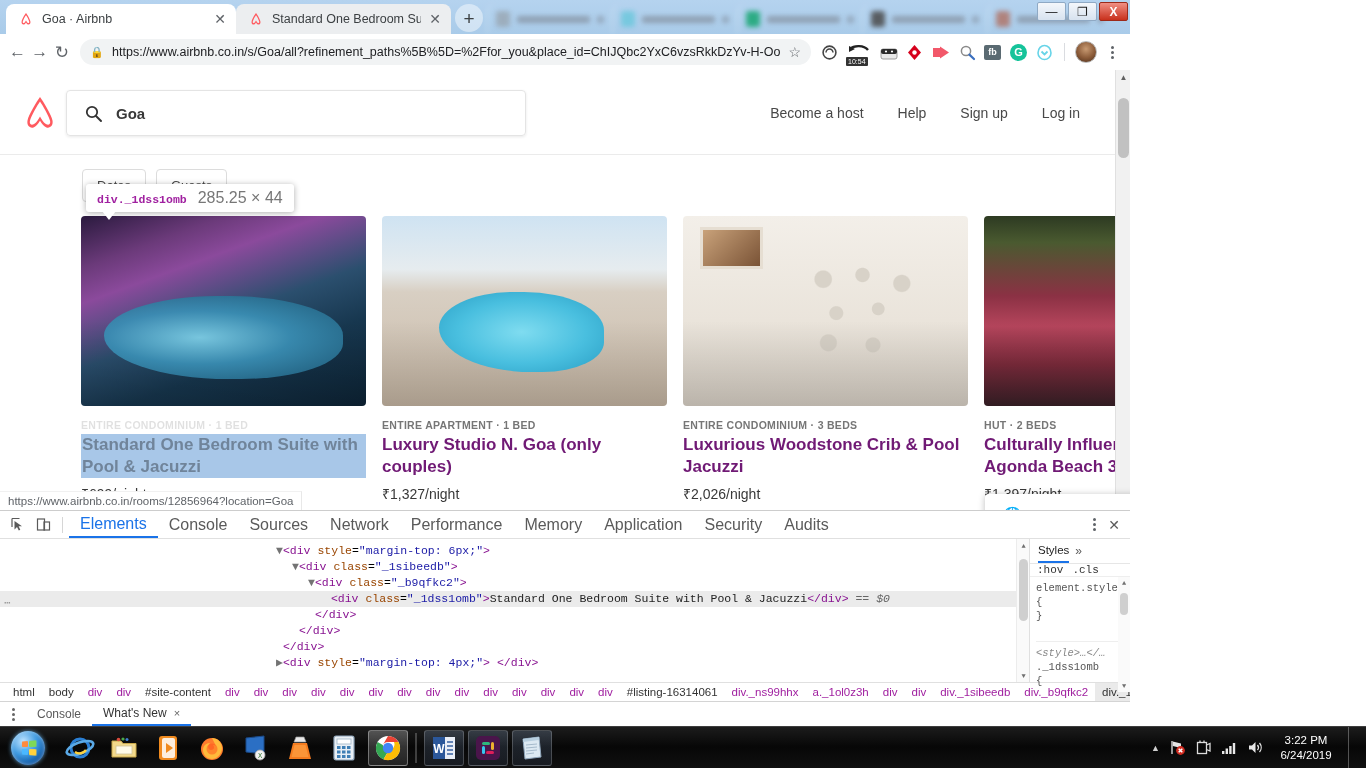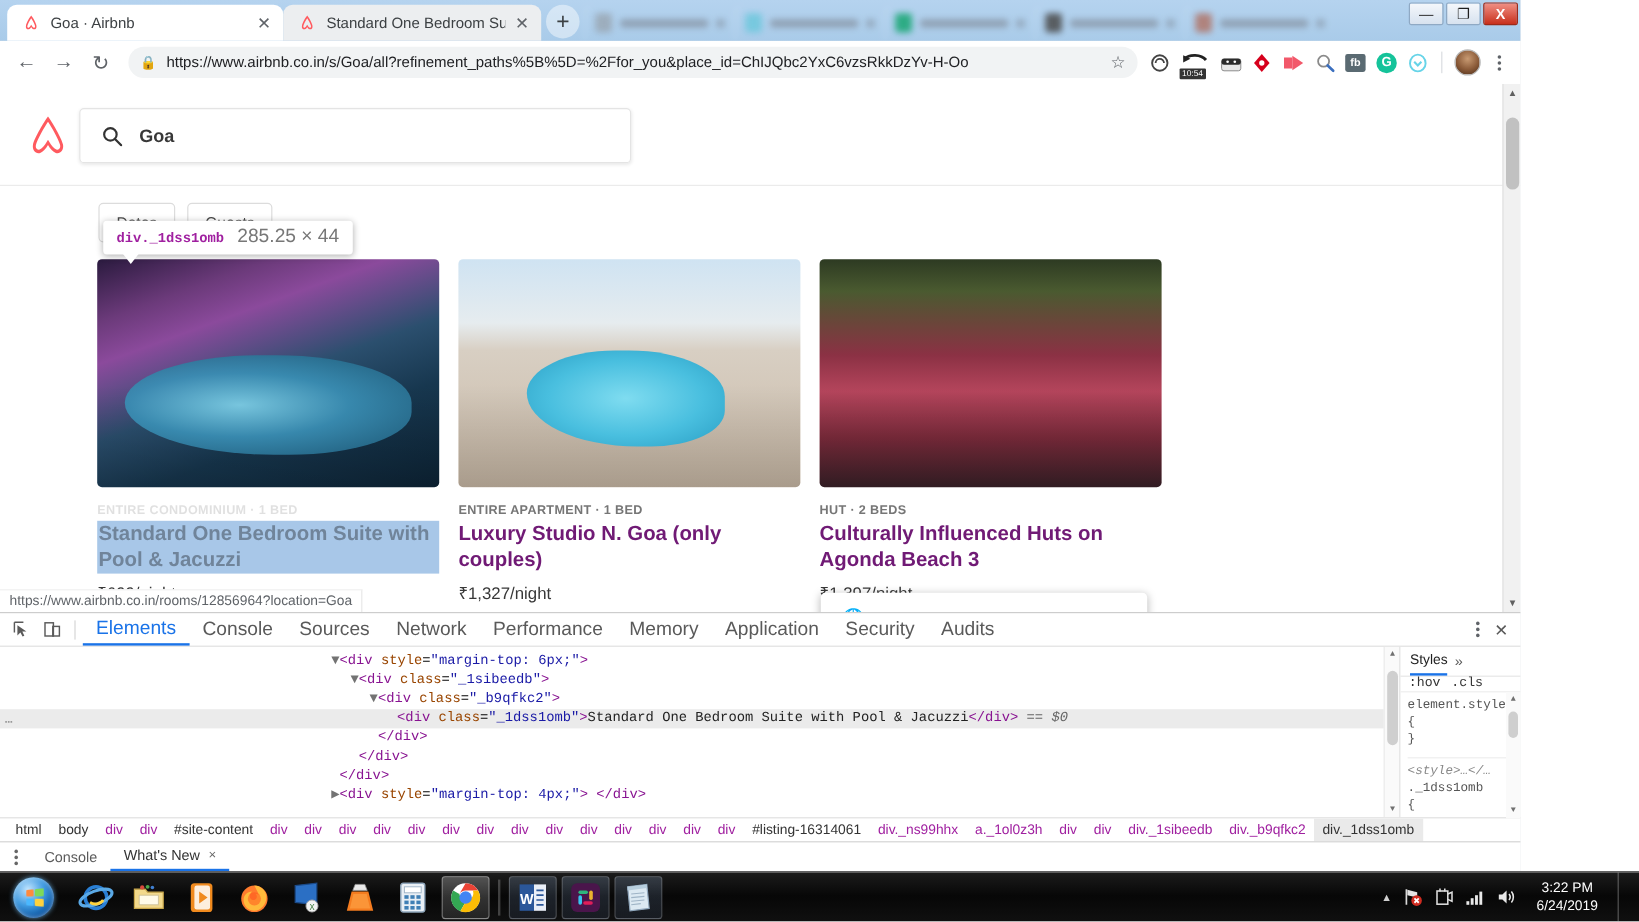--- a/index.html
+++ b/index.html
@@ -4,21 +4,21 @@
 <style>
   * { box-sizing: border-box; margin: 0; padding: 0; }
   html, body {
     width: 1366px; height: 768px;
     overflow: hidden;
     font-family: "Liberation Sans", sans-serif;
     background: #fff;
   }
 
   
-  .chrome-window { width: 1267px; height: 726px; background: #dee1e6; position: relative; }
+  .chrome-window { width: 1130px; height: 726px; background: #dee1e6; position: relative; }
 
   
   .tabstrip {
     height: 34px;
     background: linear-gradient(to bottom,#b5d3ef,#a9cbe9);
     display: flex; align-items: flex-end;
     padding-left: 6px; position: relative;
   }
   .tab {
     height: 30px; display: flex; align-items: center; gap: 8px;
@@ -212,21 +212,21 @@
   .dt-styles-head { height: 25px; display: flex; align-items: center; gap: 6px; padding-left: 8px;
                     font-size: 11.5px; color: #333; border-bottom: 1px solid #e6e6e6;}
   .dt-styles-head .lbl { color: #222; border-bottom: 2px solid #1a73e8; height: 24px;
                          display:flex; align-items:center; }
   .dt-styles-head .more { color: #5a5a5a; font-size: 12px; }
   .dt-styles-sub { height: 23px; display: flex; align-items: center; gap: 9px; padding-left: 7px;
                    font-size: 11px; color: #333; font-family: "Liberation Mono", monospace;
                    border-bottom: 1px solid #eee; }
   .dt-styles-body { flex: 1 1 auto; font-family: "Liberation Mono", monospace;
                     font-size: 10.5px; line-height: 14px; color: #555; padding: 4px 6px; position: relative; }
-  .dt-styles-body .rule { border-bottom: 1px solid #eee; padding-bottom: 8px; margin-bottom: 4px; }
+  .dt-styles-body .rule { border-bottom: 1px solid #eee; padding-bottom: 18px; margin-bottom: 4px; }
   .dt-styles-body .src { color: #888; font-style: italic; }
   .dt-styles-scroll { position: absolute; right: 0; top: 0; width: 12px; height: 100%; background: #fafafa; }
   .dt-styles-scroll .thumb { position: absolute; top: 16px; left: 2px; width: 8px; height: 22px;
                              background: #cfcfcf; border-radius: 4px; }
   .dt-styles-scroll .a { position:absolute; left:0; width:12px; height:12px; display:flex;
                          align-items:center; justify-content:center; font-size:7px; color:#707070; }
 
   .dt-crumbs {
     height: 21px; border-top: 1px solid #e0e0e0; display: flex; align-items: center;
     padding-left: 6px; gap: 0; overflow: hidden; font-size: 11.5px;
@@ -435,20 +435,26 @@
       </div>
       <div class="ab-search">
         <span class="mag">
           <svg width="17" height="17" viewBox="0 0 17 17">
               <circle cx="7" cy="7" r="5.2" fill="none" stroke="#333" stroke-width="1.8"></circle>
               <path d="M11 11 L16 16" stroke="#333" stroke-width="1.9" stroke-linecap="round"></path>
             </svg>
         </span>
         <span class="val" placeholder="Search">Goa</span>
       </div>
+      <div class="ab-nav">
+        <a href="#">Become a host</a>
+        <a href="#">Help</a>
+        <a href="#">Sign up</a>
+        <a href="#">Log in</a>
+      </div>
     </div>
 
     <div class="ab-divider"></div>
 
     <div class="ab-filters">
       <div class="chip">Dates</div>
       <div class="chip">Guests</div>
     </div>
 
     <div class="ab-cards">
@@ -468,20 +474,40 @@
 
       <div class="card">
         <div class="photo ph2">
             <div class="ph-shade"></div>
           </div>
         <div class="meta">ENTIRE APARTMENT · 1 BED</div>
         <div class="title">Luxury Studio N. Goa (only couples)</div>
         <div class="price">₹1,327/night</div>
       </div>
 
+      <div class="card">
+        <div class="photo ph3">
+          <div style="position:absolute;left:6%;top:6%;width:22%;height:22%;background:linear-gradient(135deg,#c9a27a,#7a5336);border:3px solid #e6ded2;"></div>
+          <div style="position:absolute;left:40%;top:22%;width:46%;height:56%;background:
+            radial-gradient(circle at 20% 20%, #d8d2c8 6%, transparent 7%),
+            radial-gradient(circle at 50% 16%, #d8d2c8 6%, transparent 7%),
+            radial-gradient(circle at 80% 24%, #d8d2c8 6%, transparent 7%),
+            radial-gradient(circle at 30% 52%, #d8d2c8 6%, transparent 7%),
+            radial-gradient(circle at 62% 48%, #d8d2c8 6%, transparent 7%),
+            radial-gradient(circle at 24% 80%, #d8d2c8 6%, transparent 7%),
+            radial-gradient(circle at 58% 82%, #d8d2c8 6%, transparent 7%);"></div>
+          <div class="ph-shade"></div>
+        </div>
+        <div class="meta">ENTIRE CONDOMINIUM · 3 BEDS</div>
+        <div class="title">Luxurious Woodstone Crib &amp; Pool Jacuzzi</div>
+        <div class="price">₹2,026/night</div>
+        <div class="rating">
+          <span>★★★★★</span><span class="cnt">216 · Superhost</span>
+        </div>
+      </div>
 
       <div class="card">
         <div class="photo ph4">
             <div class="ph-shade"></div>
           </div>
         <div class="meta">HUT · 2 BEDS</div>
         <div class="title">Culturally Influenced Huts on Agonda Beach 3</div>
         <div class="price">₹1,397/night</div>
         <div class="rating">
           <span>★★★★½</span> <span class="cnt">69</span>

